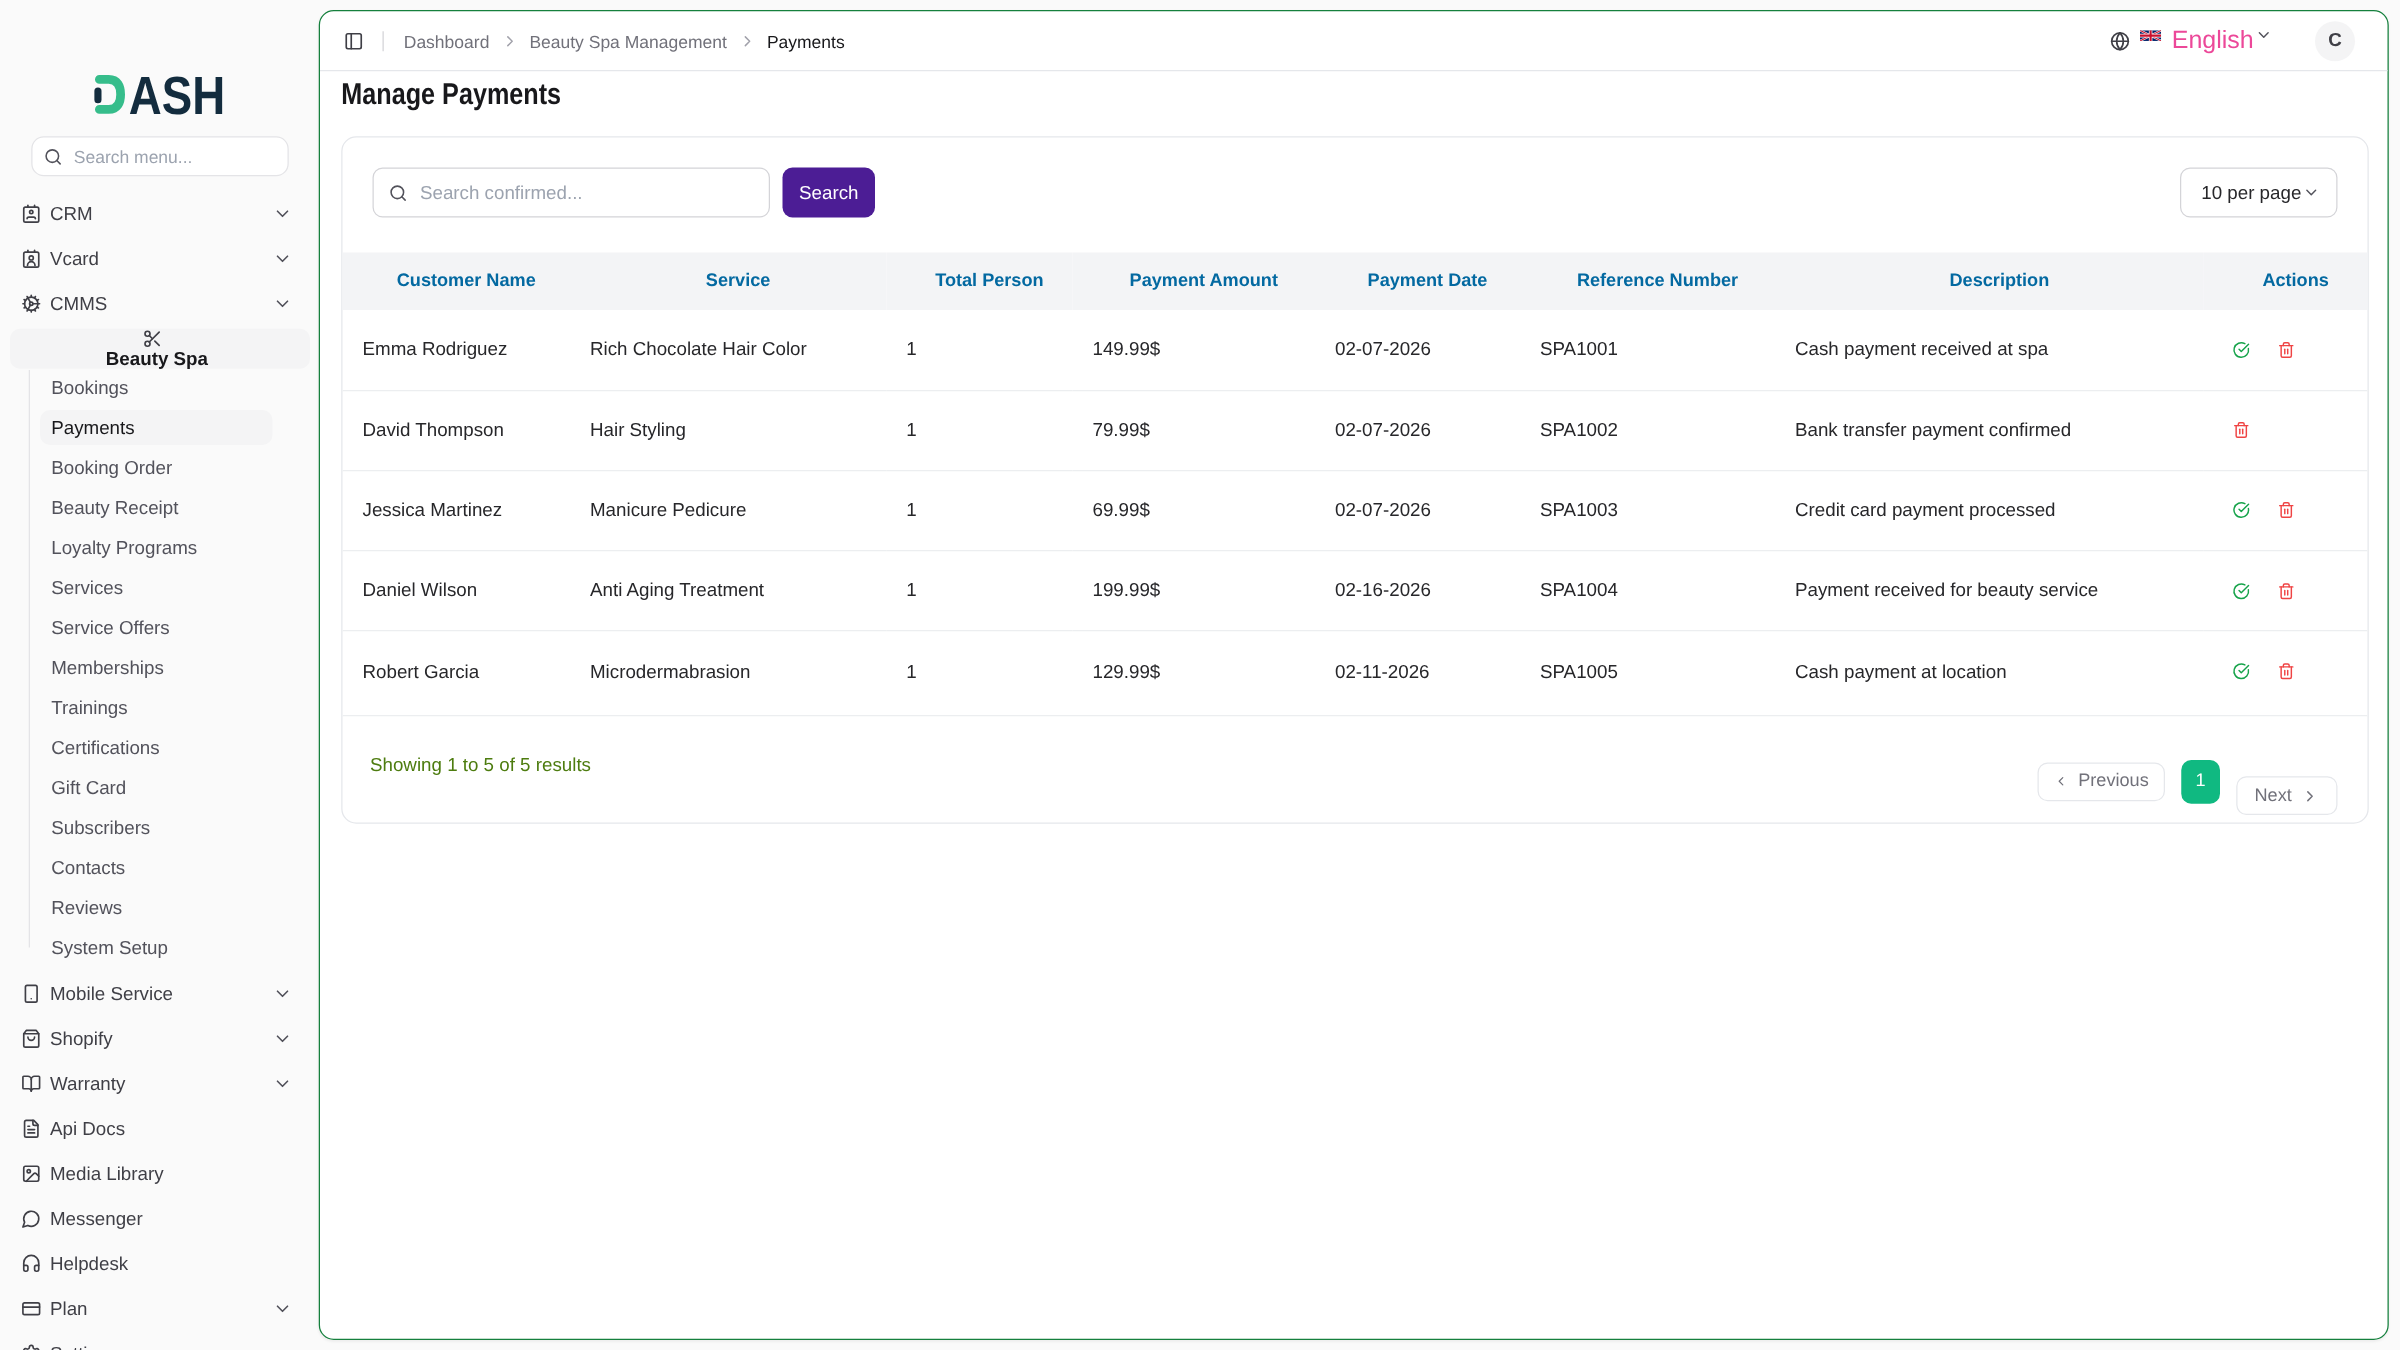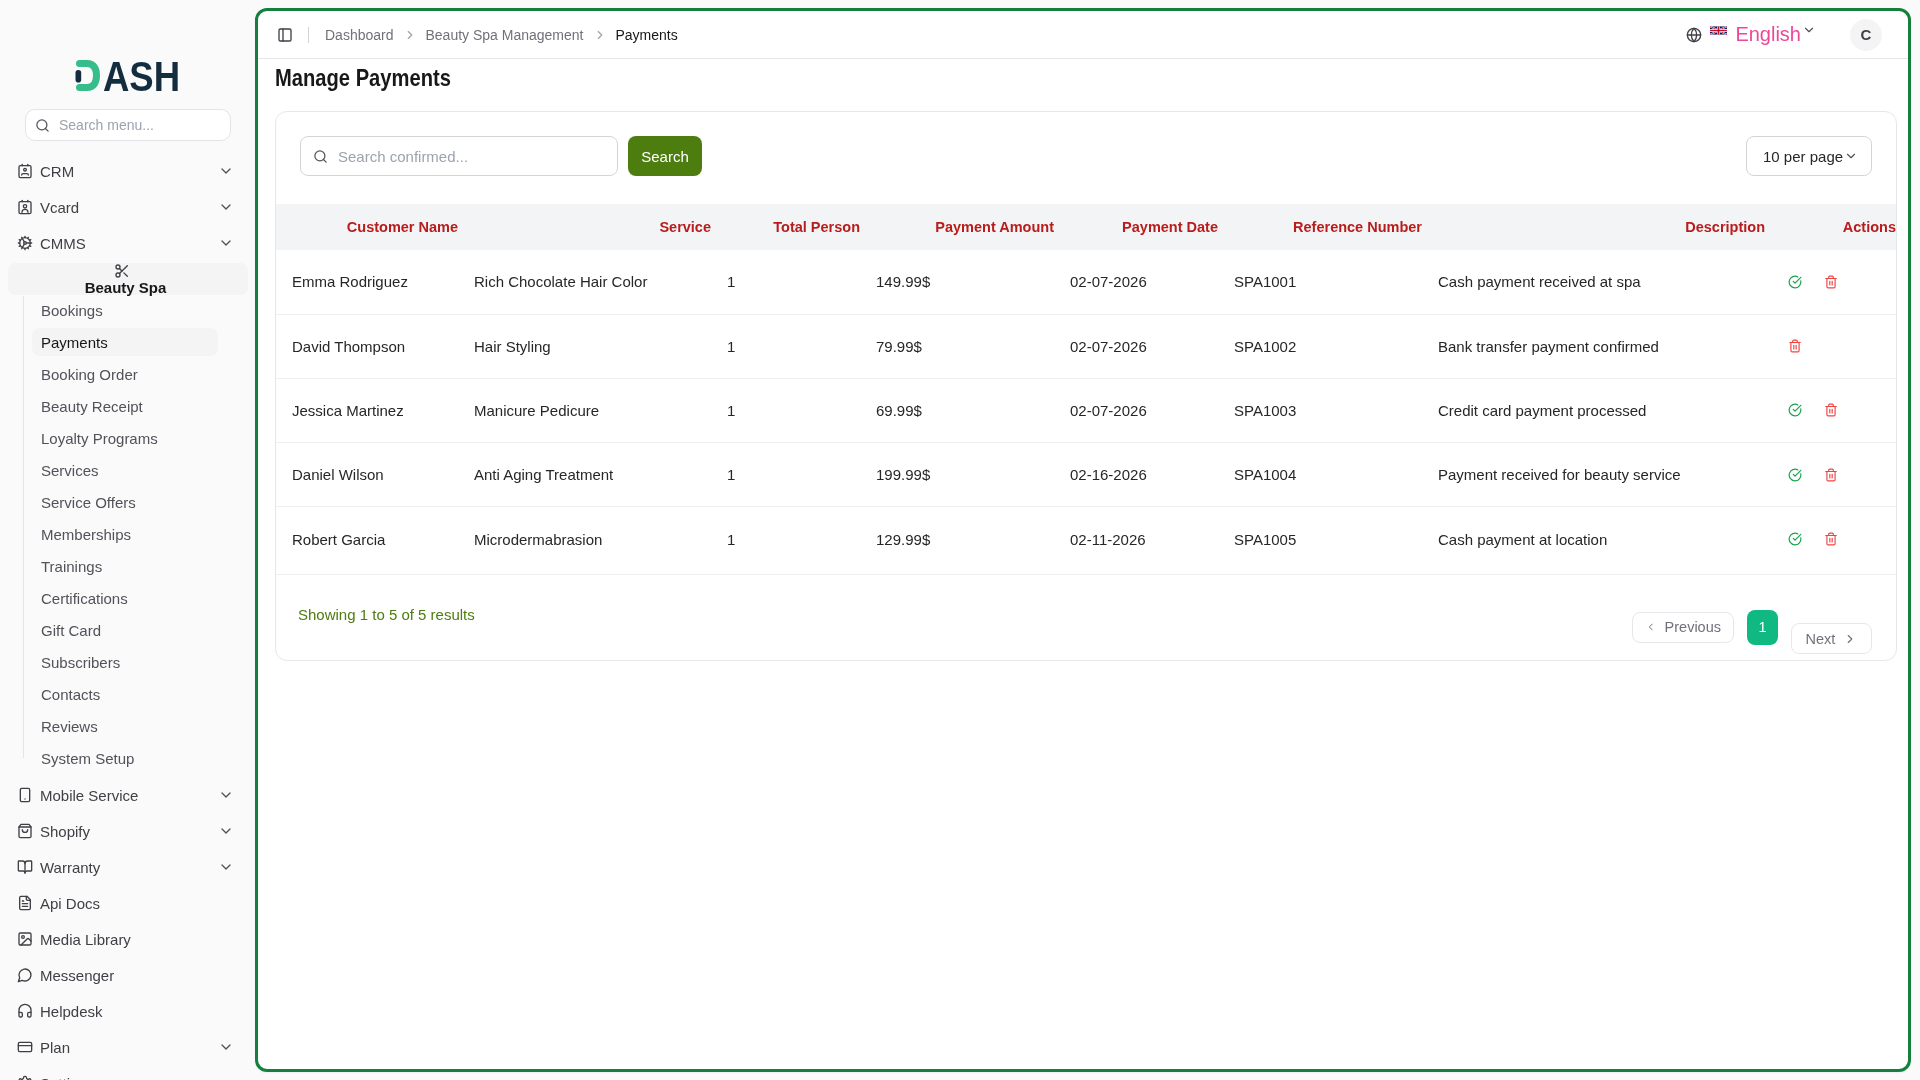--- a/index.html
+++ b/index.html
@@ -19,21 +19,21 @@
   display:flex; align-items:center; padding:0 14px 0 9px; color:#3f3f46; font-size:15px; }
 .nav-item .ic { width:16px; height:16px; margin-right:7px; color:#3f3f46; flex:none; }
 .nav-item .chev { margin-left:auto; color:#52525b; }
 .nav-item.active { background:#f4f4f5; color:#18181b; font-weight:bold;flex-direction:column; }
 .subline { position:absolute; left:23px; width:1px; background:#e4e4e7; }
 .sub-item { position:absolute; left:32px; width:186px; height:28px; border-radius:8px;
   display:flex; align-items:center; padding-left:9px; color:#52525b; font-size:15px; }
 .sub-item.active { background:#f4f4f5; color:#18181b; }
 
 .panel { position:absolute; left:255px; top:8px; width:1656px; height:1064px;
-  background:#fff; border:3px solid #15803d; border-radius:12px;
+  background:#fff; border:1px solid #15803d; border-radius:12px;
   box-shadow:0 1px 2px rgba(0,0,0,0.05); }
 .topbar { position:absolute; left:0; top:0; width:100%; height:48px;
   border-bottom:1px solid #e5e7eb; display:flex; align-items:center; padding:0 26px 0 19px; }
 .topbar .toggle { color:#3f3f46; }
 .tb-divider { width:1px; height:16px; background:#d4d4d8; margin:0 16px 0 15px; }
 .crumb { font-size:14px; color:#71717a; }
 .crumb.cur { color:#18181b; }
 .crumb-sep { color:#a1a1aa; margin:0 9px; }
 .tb-right { margin-left:auto; display:flex; align-items:center; }
 .globe { color:#3f3f46; margin-right:8px; }
@@ -46,30 +46,30 @@
 
 .h1 { position:absolute; left:17px; top:53px; font-size:24px; font-weight:bold; color:#18181b; transform:scaleX(0.84); transform-origin:left; }
 .card { position:absolute; left:17px; top:100px; width:1622px; height:550px;
   border:1px solid #e5e7eb; border-radius:12px; background:#fff; overflow:hidden; }
 .card-top { position:absolute; left:0; top:24px; width:100%; height:40px; }
 .srch-input { position:absolute; left:24px; top:0; width:318px; height:40px;
   border:1px solid #d4d4d8; border-radius:8px; display:flex; align-items:center;
   padding-left:12px; }
 .srch-input svg { color:#52525b; }
 .srch-input span { margin-left:10px; color:#9ca3af; font-size:15px; }
-.srch-btn { position:absolute; left:352px; top:0; width:74px; height:40px; background:#4d7c0f;
+.srch-btn { position:absolute; left:352px; top:0; width:74px; height:40px; background:#4c1d95;
   border-radius:8px; color:#fff; font-size:15px; display:flex; align-items:center;
   justify-content:center; }
 .pp-select { position:absolute; right:24px; top:0; width:126px; height:40px;
   border:1px solid #d4d4d8; border-radius:8px; display:flex; align-items:center;
   padding:0 13px 0 16px; font-size:15px; color:#27272a; }
 .pp-select .chev { margin-left:auto; color:#52525b; }
 table { position:absolute; left:0; top:92px; width:1620px; border-collapse:collapse; }
-thead th { background:#f3f4f6; height:46px; text-align:right; padding:0 0 0 16px;
-  font-size:14.5px; color:#b91c1c; font-weight:bold; }
+thead th { background:#f3f4f6; height:46px; text-align:center; padding:0 0 0 16px;
+  font-size:14.5px; color:#0369a1; font-weight:bold; }
 tbody td { height:64.2px; border-top:1px solid #eceef0; padding:0 0 0 16px;
   font-size:15px; color:#27272a; font-weight:normal; }
 tbody tr:first-child td { border-top:none; }
 .acts { display:flex; align-items:center; }
 .acts .gap { width:22px; }
 .check { color:#16a34a; }
 .trash { color:#ef4444; }
 .card-foot { position:absolute; left:0; top:461.5px; width:100%; height:88px;
   border-top:1px solid #eceef0; }
 .showing { position:absolute; left:22px; top:31px; font-size:15px; color:#4d7c0f; }

